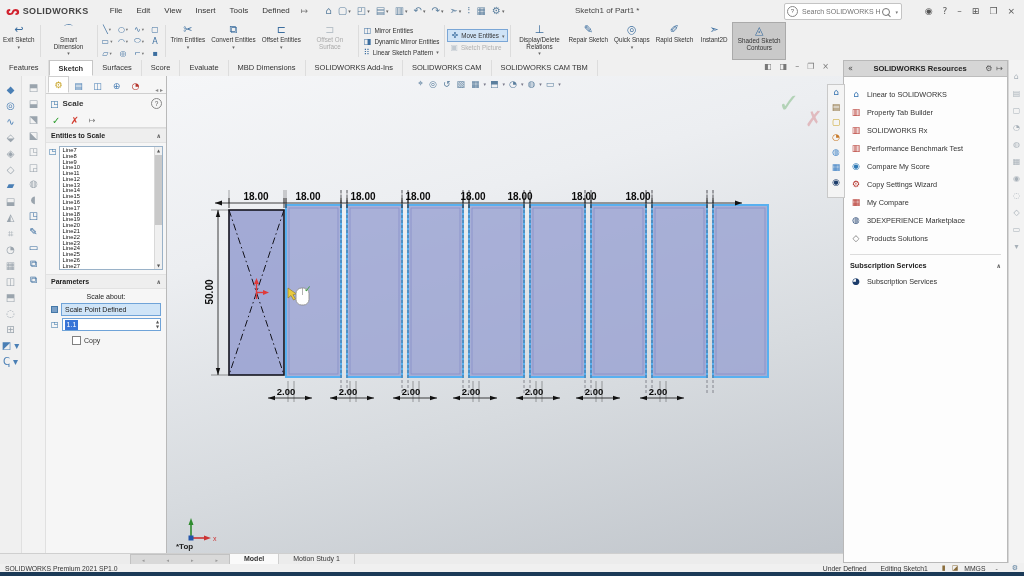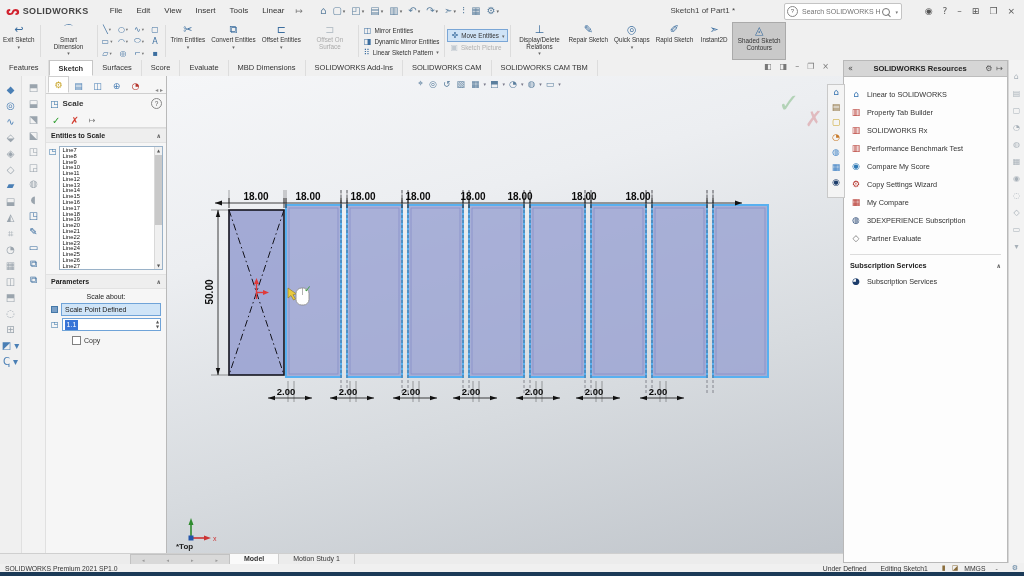--- a/index.html
+++ b/index.html
@@ -12,21 +12,21 @@
   #logo{display:flex;align-items:center;margin-left:6px;}
   #logo .mark{color:#d1212e;font-weight:bold;font-size:12px;margin-right:3px;}
   #logo .word{font-size:9px;letter-spacing:.4px;color:#555;}
   #logo .word b{color:#444;}
   #menus{display:flex;margin-left:14px;}
   .menu-item{padding:0 7px;line-height:22px;cursor:default;}
   #menu-pin{color:#777;margin:0 4px;font-size:9px;}
   #qat{display:flex;align-items:center;margin-left:10px;color:#5b7f9e;}
   .qat-btn{display:flex;align-items:center;padding:0 3px;font-size:10px;line-height:20px;}
   .qat-btn .mini-arrow{font-size:5px;color:#666;margin-left:1px;}
-  #doc-title{position:absolute;left:575px;top:0;width:160px;text-align:right;line-height:21px;
+  #doc-title{position:absolute;left:575px;top:0;width:160px;text-align:left;line-height:21px;
     font-size:8px;color:#444;}
   #search-wrap{position:absolute;right:122px;top:3px;width:116px;height:15px;background:#fff;
     border:1px solid #c4c4c4;display:flex;align-items:center;border-radius:2px;}
   #search-wrap .badge{width:9px;height:9px;border:1px solid #888;border-radius:50%;font-size:6px;
     line-height:9px;text-align:center;color:#666;margin:0 2px;}
   #search-input{border:none;outline:none;flex:1;font-size:7px;color:#666;min-width:0;background:transparent;}
   #search-wrap .mag{width:6px;height:6px;border:1.2px solid #777;border-radius:50%;position:relative;margin-right:5px;}
   #search-wrap .mag:after{content:"";position:absolute;width:4px;height:1.2px;background:#777;
     transform:rotate(45deg);left:4px;top:6px;}
   #search-wrap .mini-arrow{font-size:5px;color:#777;margin-right:3px;}
@@ -163,21 +163,21 @@
   <div id="logo">
     <span class="mark ic">ᔕ</span>
     <span class="word"><b>SOLIDWORKS</b></span>
   </div>
   <div id="menus">
       <div class="menu-item">File</div>
       <div class="menu-item">Edit</div>
       <div class="menu-item">View</div>
       <div class="menu-item">Insert</div>
       <div class="menu-item">Tools</div>
-      <div class="menu-item">Linear</div>
+      <div class="menu-item">Defined</div>
     </div>
   <span id="menu-pin" class="ic">↦</span>
   <div id="qat">
       <div class="qat-btn ic">⌂</div>
       <div class="qat-btn ic">▢<span class="mini-arrow ic">▾</span></div>
       <div class="qat-btn ic">◰<span class="mini-arrow ic">▾</span></div>
       <div class="qat-btn ic">▤<span class="mini-arrow ic">▾</span></div>
       <div class="qat-btn ic">▥<span class="mini-arrow ic">▾</span></div>
       <div class="qat-btn ic">↶<span class="mini-arrow ic">▾</span></div>
       <div class="qat-btn ic">↷<span class="mini-arrow ic">▾</span></div>
@@ -649,25 +649,25 @@
       <div class="tp-item">
         <span class="gi ic" style="color: rgb(181, 52, 44);">⚙</span>
         <span>Copy Settings Wizard</span>
       </div>
       <div class="tp-item">
         <span class="gi ic" style="color: rgb(181, 52, 44);">▦</span>
         <span>My Compare</span>
       </div>
       <div class="tp-item">
         <span class="gi ic" style="color: rgb(29, 61, 107);">◍</span>
-        <span>3DEXPERIENCE Subscription</span>
+        <span>3DEXPERIENCE Marketplace</span>
       </div>
       <div class="tp-item">
         <span class="gi ic" style="color: rgb(119, 119, 119);">◇</span>
-        <span>Partner Evaluate</span>
+        <span>Products Solutions</span>
       </div>
       <div class="tp-sec-head">
         <span>Subscription Services</span>
         <span class="caret ic">∧</span>
       </div>
       <div class="tp-item">
         <span class="gi ic" style="color: rgb(29, 61, 107);">◕</span>
         <span>Subscription Services</span>
       </div>
     </div>

